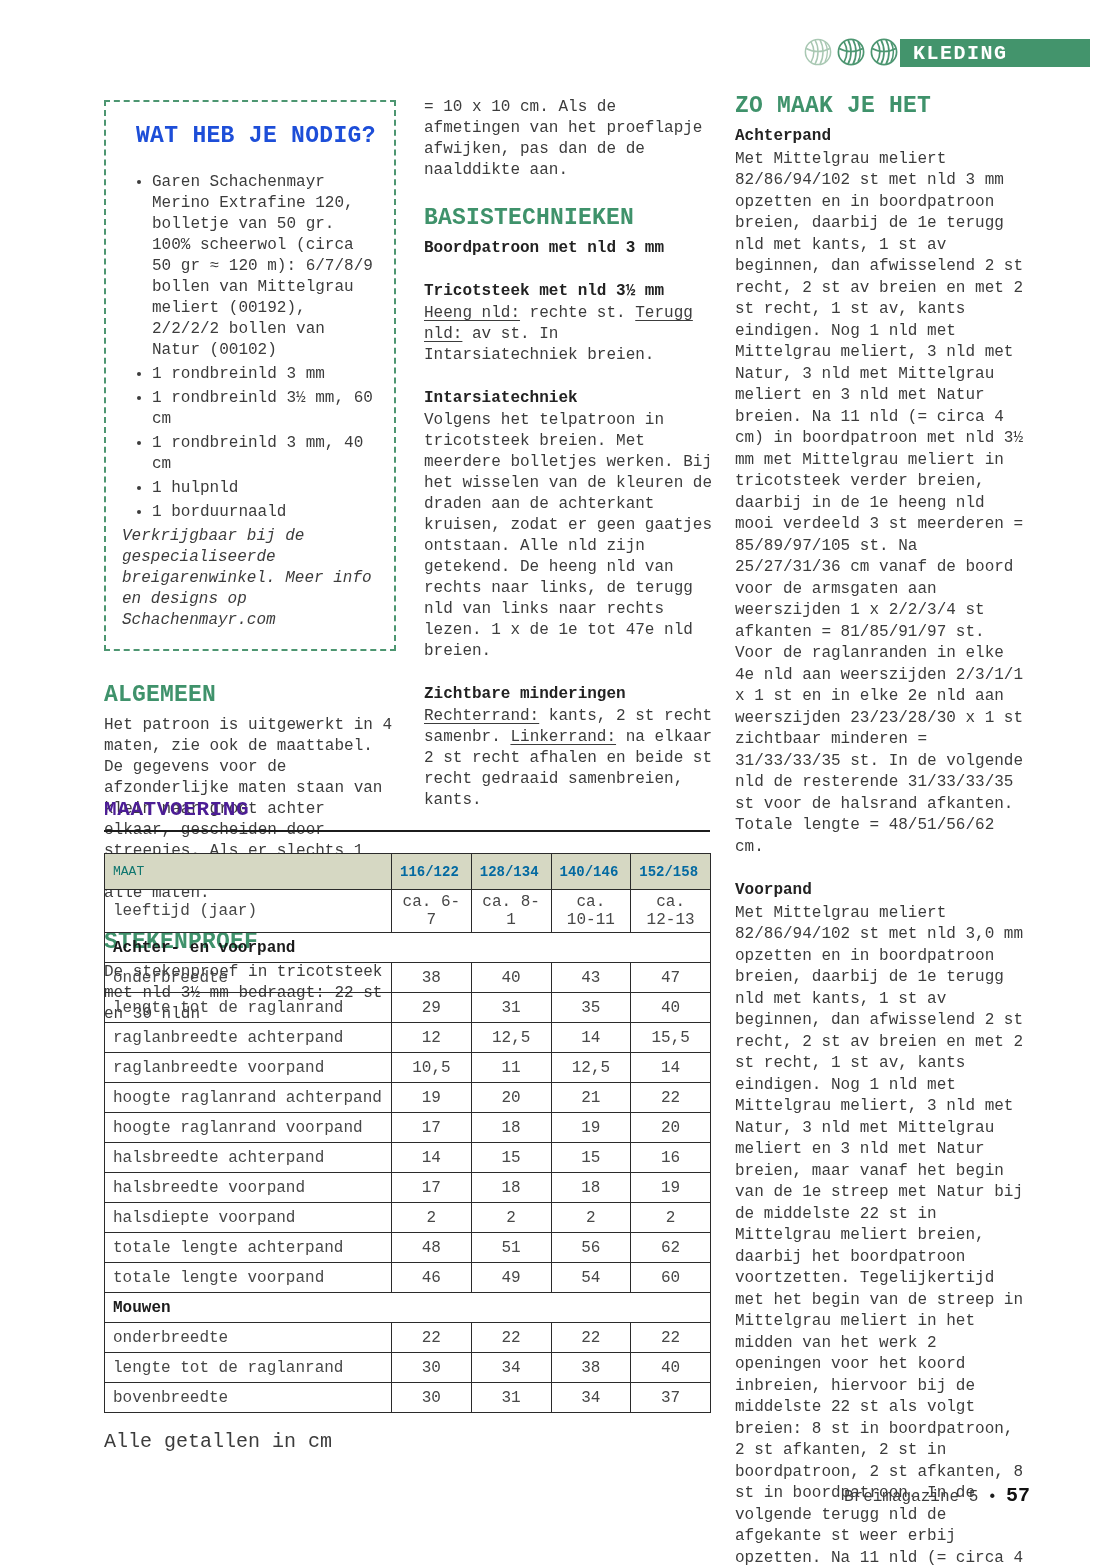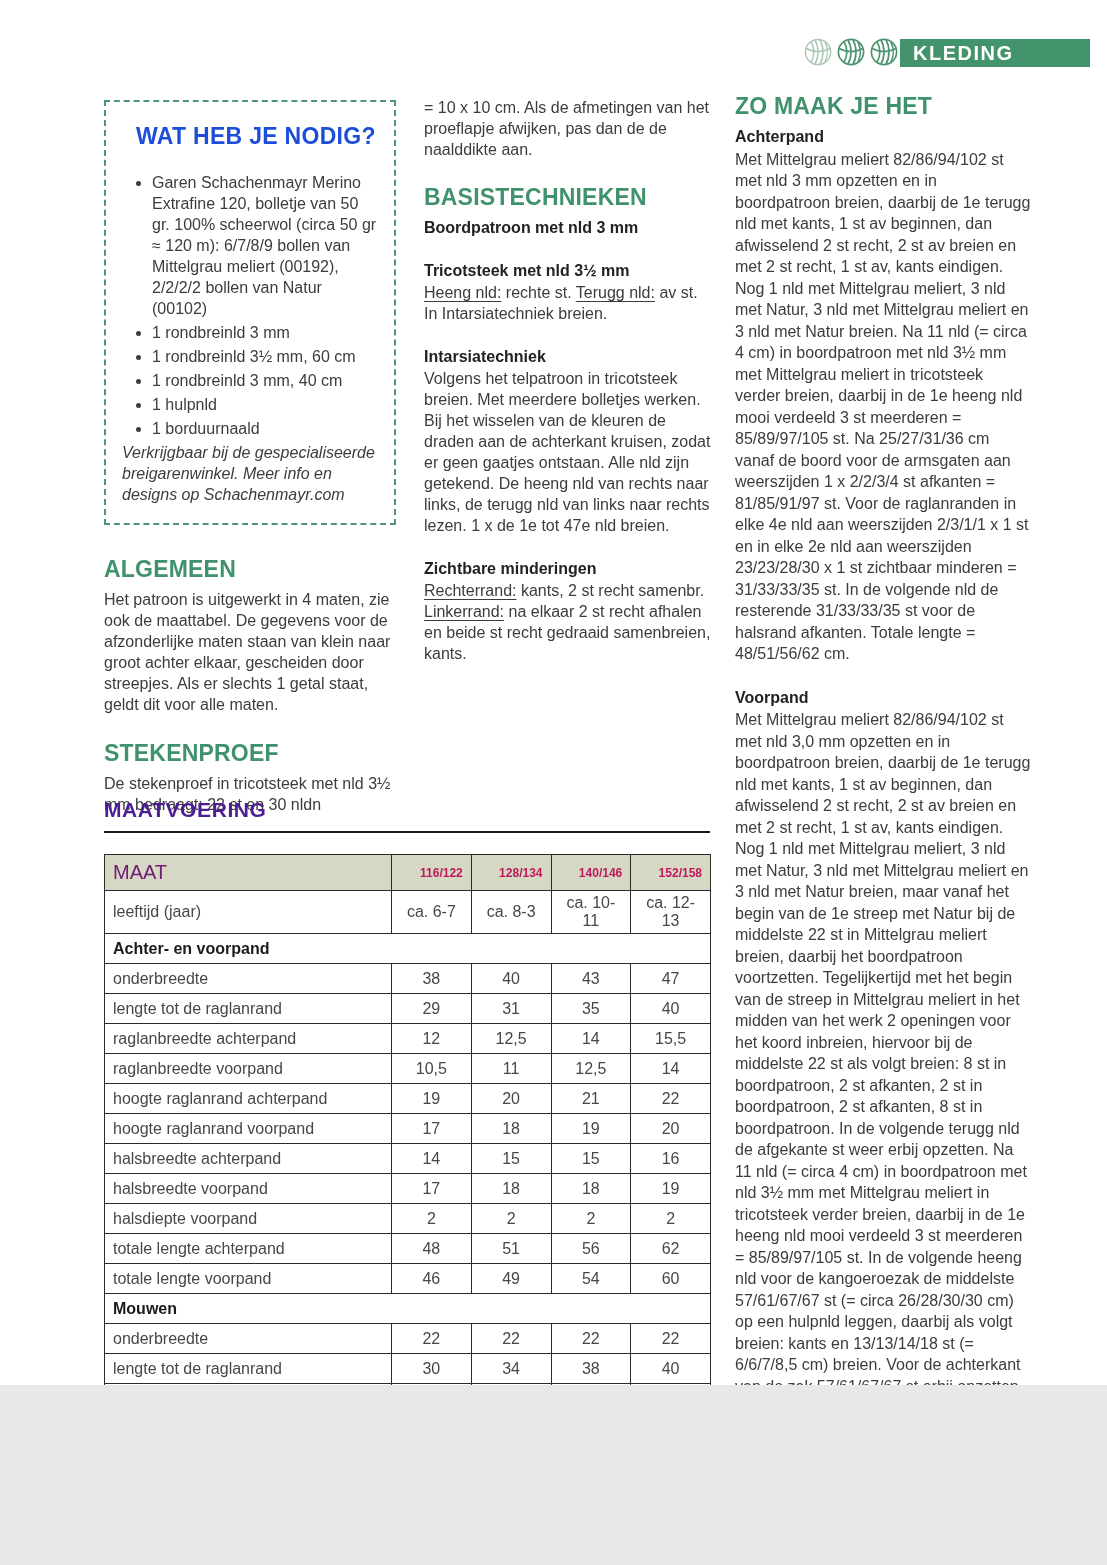--- a/index.html
+++ b/index.html
@@ -1,20 +1,20 @@
 <!DOCTYPE html>
 <html><head>
 <meta charset="utf-8">
 <style>
   * { margin:0; padding:0; box-sizing:border-box; }
   html,body { background:#e8e8e8; }
   .page {
-    position:relative; width:1107px; height:1385px; margin:0 auto;
+    position:relative; width:1107px; height:1565px; margin:0 auto;
     background:#ffffff; overflow:hidden;
-    font-family:Liberation Sans, sans-serif;
+    font-family:Liberation Mono, monospace;
     color:#3c3c3c;
   }
   
   .brand-icons { position:absolute; top:38px; left:804px; display:flex; gap:5px; }
   .yarn { width:28px; height:28px; }
   .yarn.pale { color:#a9c8b3; }
   .yarn.dark { color:#4d9671; }
   .kleding-tag {
     position:absolute; top:39px; left:900px; width:190px; height:28px;
     background:#43946c; color:#ffffff; font-weight:bold; font-size:20px;
@@ -39,22 +39,22 @@
   .needs-box ul { list-style:disc outside; padding-left:30px; }
   .needs-box li { margin-bottom:3px; }
   .needs-note { font-style:italic; margin-top:3px; }
   
   .maat-block { position:absolute; left:104px; top:798px; width:606px; }
   .maat-title { color:#4c1d95; font-size:21px; font-weight:bold; letter-spacing:0.6px; }
   .maat-rule { border-top:2.5px solid #1c1c1c; margin-top:9px; margin-bottom:21px; }
   table.sizes { border-collapse:collapse; width:606px; font-size:16px; color:#474747; table-layout:fixed; }
   table.sizes td, table.sizes th { border:1.5px solid #2b2b2b; padding:3px 8px; height:30px; vertical-align:middle; }
   tr.head-row td { background:#d6d8c3; height:36px; }
-  td.maat-cell { font-size:20px; color:#701a75; }
-  td.size-cell { font-weight:bold; text-align:right; color:#be185d; font-size:12px; }
+  td.maat-cell { font-size:13px; color:#0f766e; }
+  td.size-cell { font-weight:bold; text-align:left; color:#0369a1; font-size:14px; }
   td.label-cell { text-align:left; }
   td.value-cell { text-align:center; }
   td.section-cell { font-weight:bold; color:#1a1a1a; }
   col.c-label { width:287px; }
   col.c-val { width:79.75px; }
   .table-footnote { margin-top:17px; font-size:20px; }
   
   .footer { position:absolute; top:1484px; left:700px; width:330px; text-align:right; font-size:16px; color:#3c3c3c; }
   .footer .dot { margin:0 9px; color:#1c1c1c; }
   .footer .pagenum { font-weight:bold; font-size:20px; color:#111111; }
@@ -173,21 +173,21 @@
         <tr class="head-row">
           <td class="maat-cell">MAAT</td>
           <td class="size-cell">116/122</td>
           <td class="size-cell">128/134</td>
           <td class="size-cell">140/146</td>
           <td class="size-cell">152/158</td>
         </tr>
       <tr>
             <td class="label-cell">leeftijd (jaar)</td>
             <td class="value-cell">ca. 6-7</td>
-            <td class="value-cell">ca. 8-3</td>
+            <td class="value-cell">ca. 8-1</td>
             <td class="value-cell">ca. 10-11</td>
             <td class="value-cell">ca. 12-13</td>
           </tr>
           <tr>
             <td colspan="5" class="section-cell">Achter- en voorpand</td>
           </tr>
           <tr>
             <td class="label-cell">onderbreedte</td>
             <td class="value-cell">38</td>
             <td class="value-cell">40</td>

